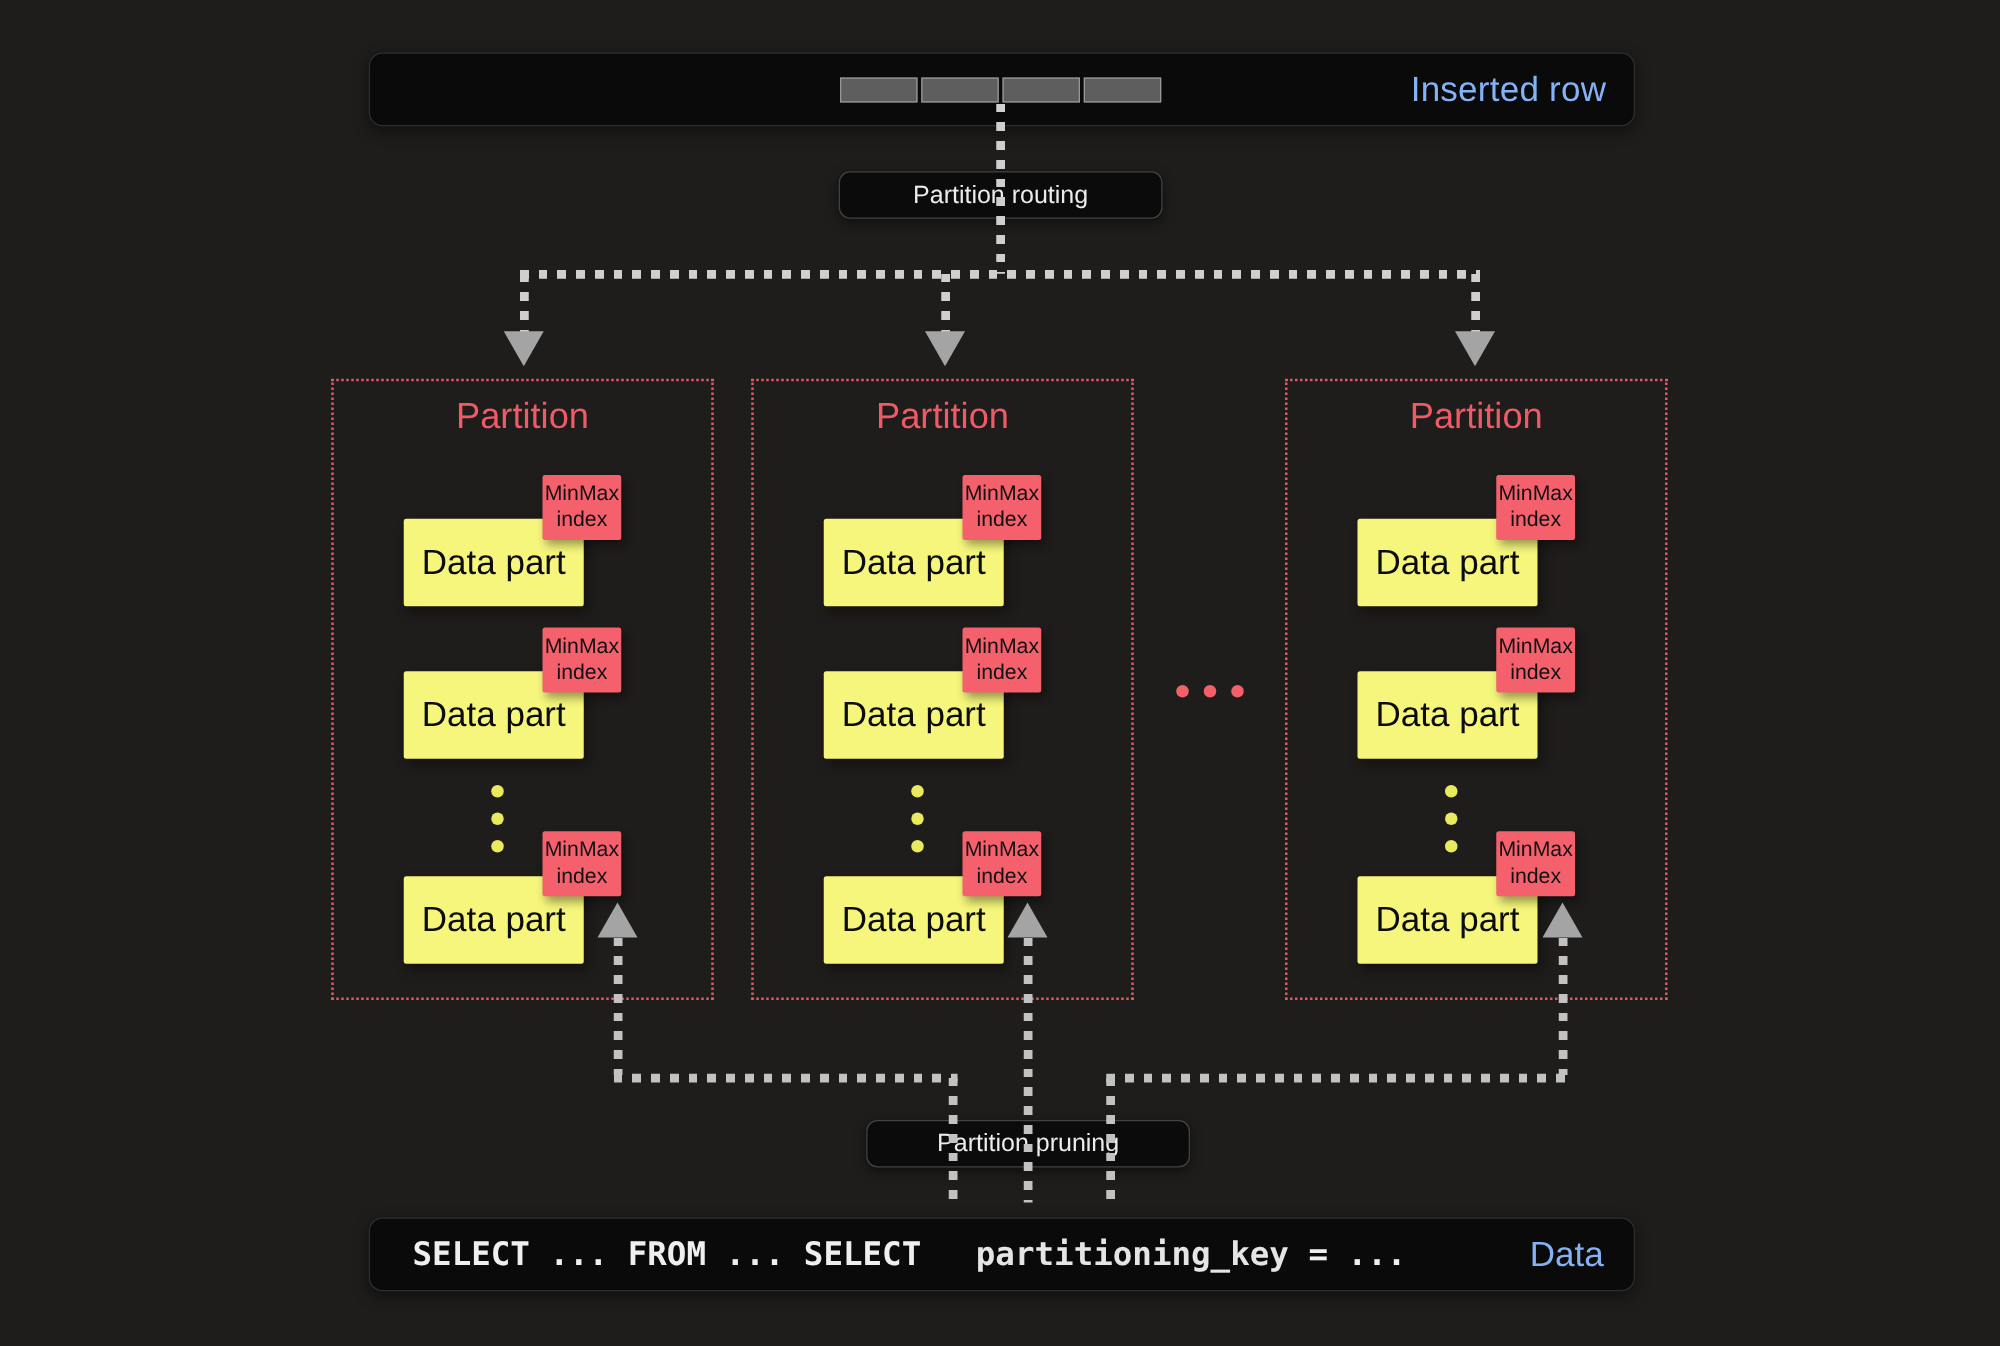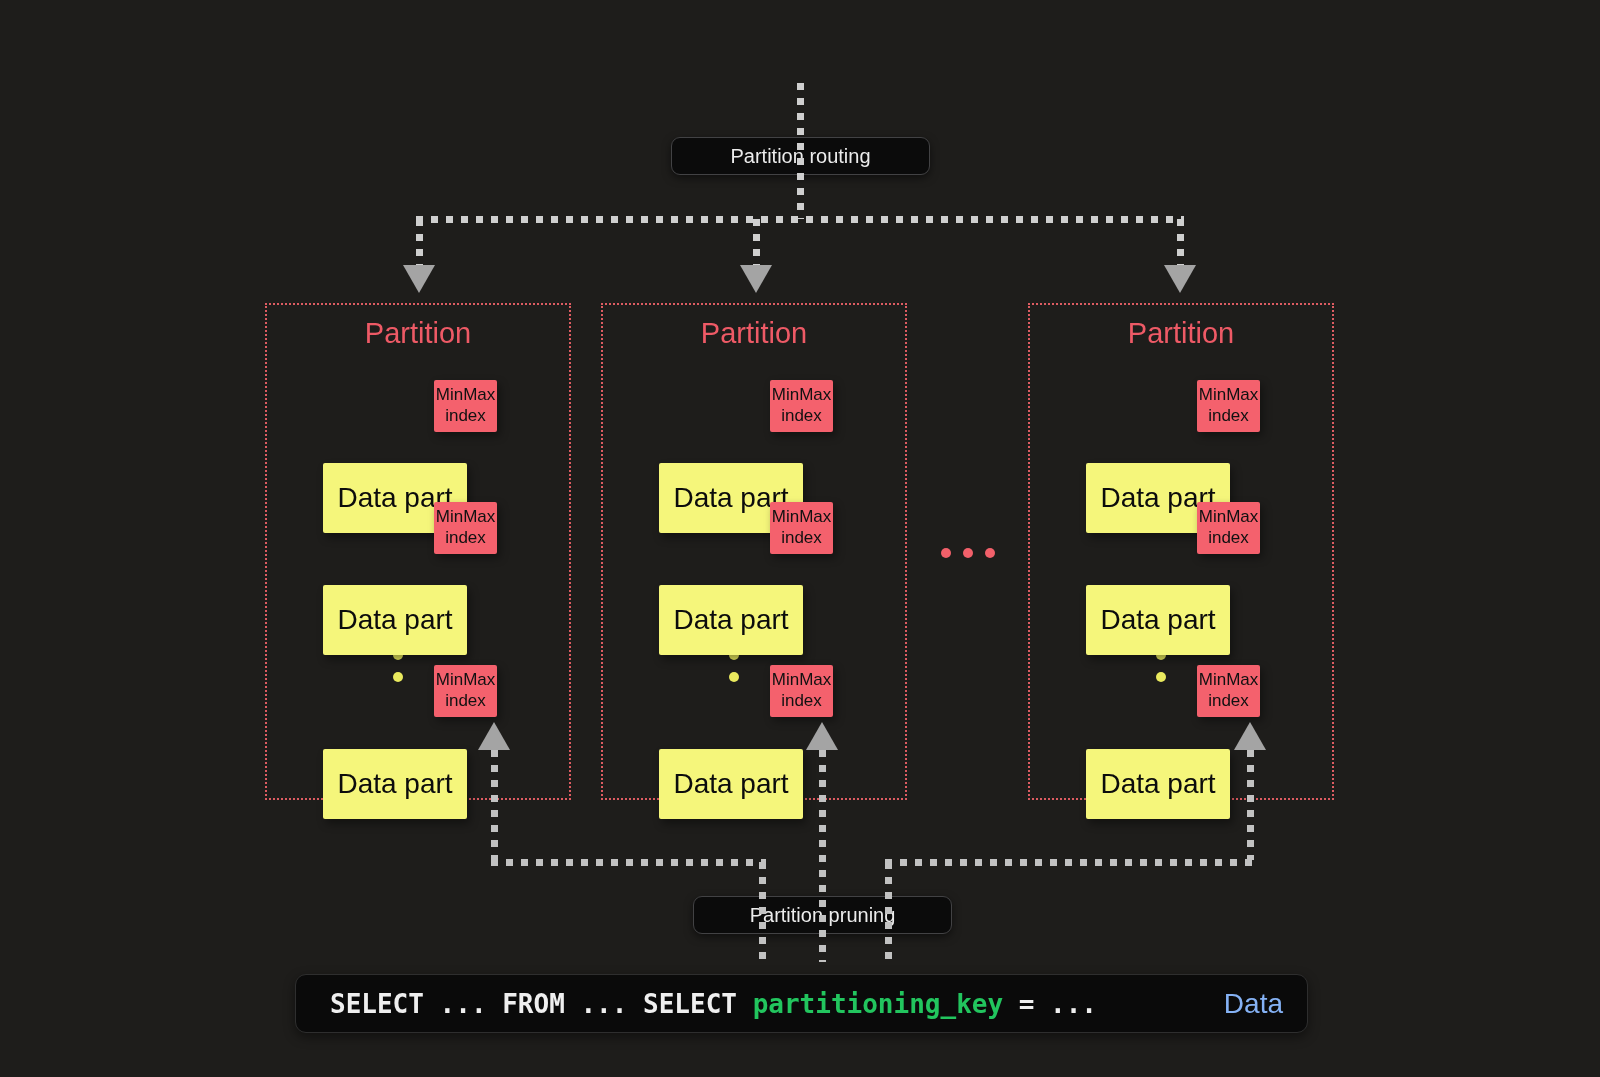--- a/index.html
+++ b/index.html
@@ -50,21 +50,20 @@
   .p-title{
     position:absolute;top:12px;left:0;width:100%;text-align:center;
     color:#ee5a66;font-size:29px;font-weight:500;
   }
   .part{
     position:absolute;left:56px;width:144px;height:70px;
     background:#f5f67b;border-radius:2px;z-index:1;
     display:flex;align-items:center;justify-content:center;
     color:#0c0c0c;font-size:28px;
     box-shadow:3px 5px 9px rgba(0,0,0,0.38);
-    margin-top:48px;
   }
   .tag{
     position:absolute;left:167px;width:63px;height:52px;
     background:#f4616d;border-radius:2px;z-index:2;
     display:flex;align-items:center;justify-content:center;text-align:center;
     color:#111;font-size:17px;line-height:1.22;
     box-shadow:3px 4px 8px rgba(0,0,0,0.38);
   }
   .g1-tag{top:75px;}  .g1-part{top:110px;}
   .g2-tag{top:197px;} .g2-part{top:232px;}
@@ -72,29 +71,38 @@
   .ydot{position:absolute;left:126px;width:10px;height:10px;border-radius:50%;background:#eaea5e;}
   .yd1{top:323px;} .yd2{top:345px;} .yd3{top:367px;}
   
   .ellipsis{position:absolute;left:941px;top:548px;display:flex;gap:12px;z-index:2;}
   .rdot{width:10px;height:10px;border-radius:50%;background:#f2606a;}
   
   .sql{
     margin-left:34px;font-family:"DejaVu Sans Mono","Liberation Mono",monospace;
     font-weight:700;font-size:26px;color:#efefef;white-space:pre;
   }
-  .sql .key{color:#22c55e;}
+  .sql .key{color:#e5e5e5;margin-left:28px;}
   .query-label{position:static;margin-right:24px;color:#85b2f5;font-size:28px;}
   .query-label-wrap{display:flex;align-items:center;}
 </style>
 </head>
 <body>
 
 <div class="canvas">
 
+  <div class="bar top-bar">
+    <div class="segments">
+      <span class="seg"></span>
+      <span class="seg"></span>
+      <span class="seg"></span>
+      <span class="seg"></span>
+    </div>
+    <span class="bar-label">Inserted row</span>
+  </div>
 
   <div class="vdash" style="left:796.5px;top:83px;height:136px;"></div>
   <div class="hdash" style="left:415.5px;top:215.5px;width:768px;"></div>
   <div class="vdash" style="left:415.5px;top:219px;height:48px;"></div>
   <div class="vdash" style="left:752.5px;top:219px;height:48px;"></div>
   <div class="vdash" style="left:1176.5px;top:219px;height:48px;"></div>
   <div class="head head-down" style="left:403px;top:265px;"></div>
   <div class="head head-down" style="left:740px;top:265px;"></div>
   <div class="head head-down" style="left:1164px;top:265px;"></div>
 

